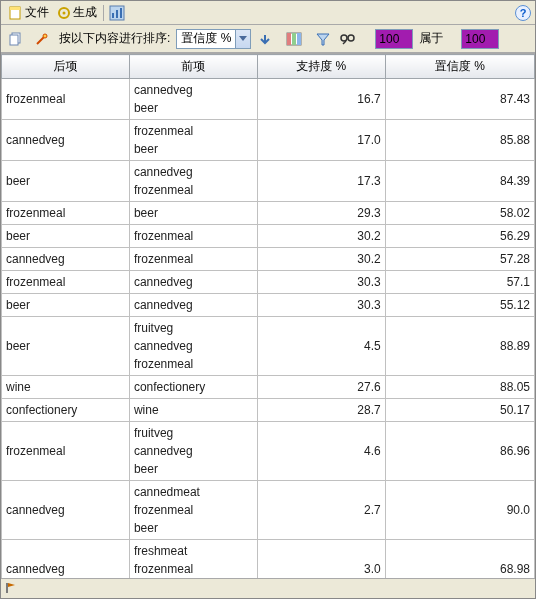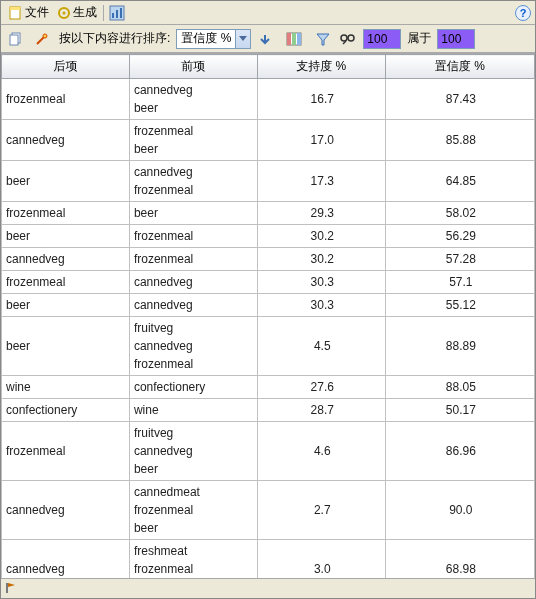--- a/index.html
+++ b/index.html
@@ -81,21 +81,22 @@
     align-items: center;
     justify-content: center;
   }
   .label { padding: 0 2px; text-align: center; }
   input.num {
     width: 38px;
     height: 20px;
     border: 1px solid #7f9db9;
     padding: 0 3px;
     font-size: 12px;
-    background:#8b5cf6;
+    background:#a21caf;
+    margin-left:12px;
   }
   .tbl-wrap {
     height: calc(599px - 24px - 28px - 20px - 2px);
     overflow-y: scroll;
     overflow-x: hidden;
     border-top: 1px solid #a9a9a9;
     background: #fff;
   }
   table { border-collapse: collapse; width: 100%; table-layout: fixed; }
   thead th {
@@ -112,21 +113,21 @@
     border-left: 1px solid #c0c0c0;
     border-right: 1px solid #c0c0c0;
     border-bottom: 1px solid #c0c0c0;
     padding: 2px 4px;
     vertical-align: middle;
     height: 20px;
     color: #222;
     font-size: 12px;
   }
   tbody td.left { text-align: left; }
-  tbody td.num { text-align: center; padding-left: 6px; margin-top: 10px; }
+  tbody td.num { text-align: right; padding-left: 6px; margin-top: 10px; }
   .multiline { white-space: pre-line; line-height: 18px; }
   .bottombar {
     height: 18px;
     border-top: 1px solid #a9a9a9;
     display:flex;
     align-items: center;
     padding: 0 4px;
     background:#ece9d8;
   }
   svg { display:block; }
@@ -248,21 +249,21 @@
           <td class="left multiline">frozenmeal
 beer</td>
           <td class="num">17.0</td>
           <td class="num">85.88</td>
         </tr>
         <tr>
           <td class="left">beer</td>
           <td class="left multiline">cannedveg
 frozenmeal</td>
           <td class="num">17.3</td>
-          <td class="num">64.85</td>
+          <td class="num">84.39</td>
         </tr>
         <tr>
           <td class="left">frozenmeal</td>
           <td class="left multiline">beer</td>
           <td class="num">29.3</td>
           <td class="num">58.02</td>
         </tr>
         <tr>
           <td class="left">beer</td>
           <td class="left multiline">frozenmeal</td>

